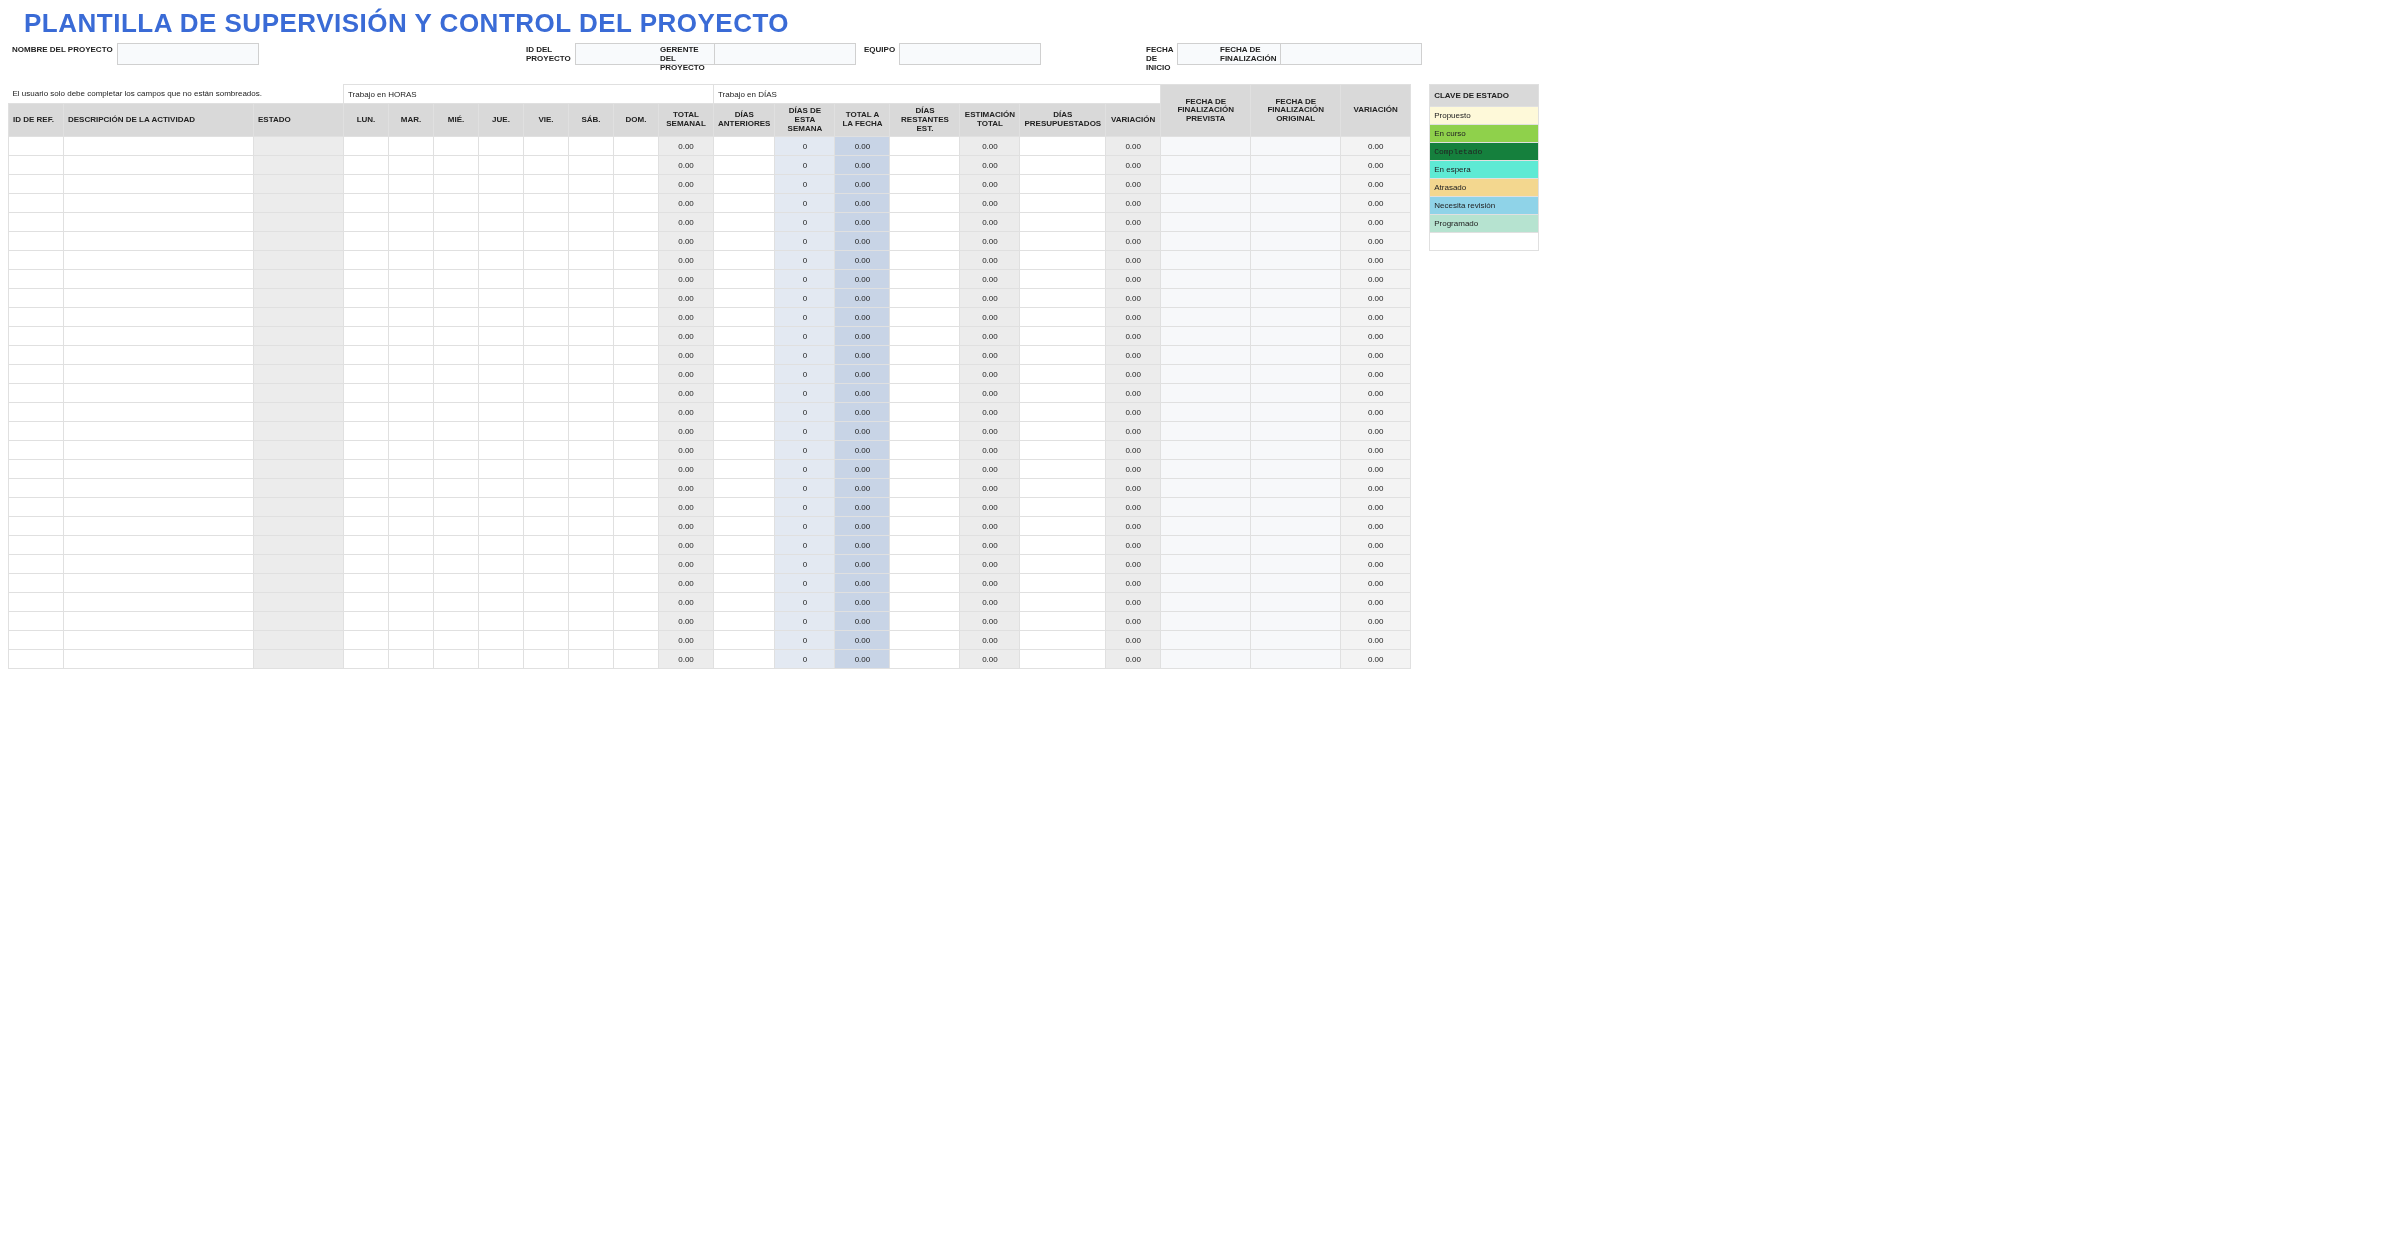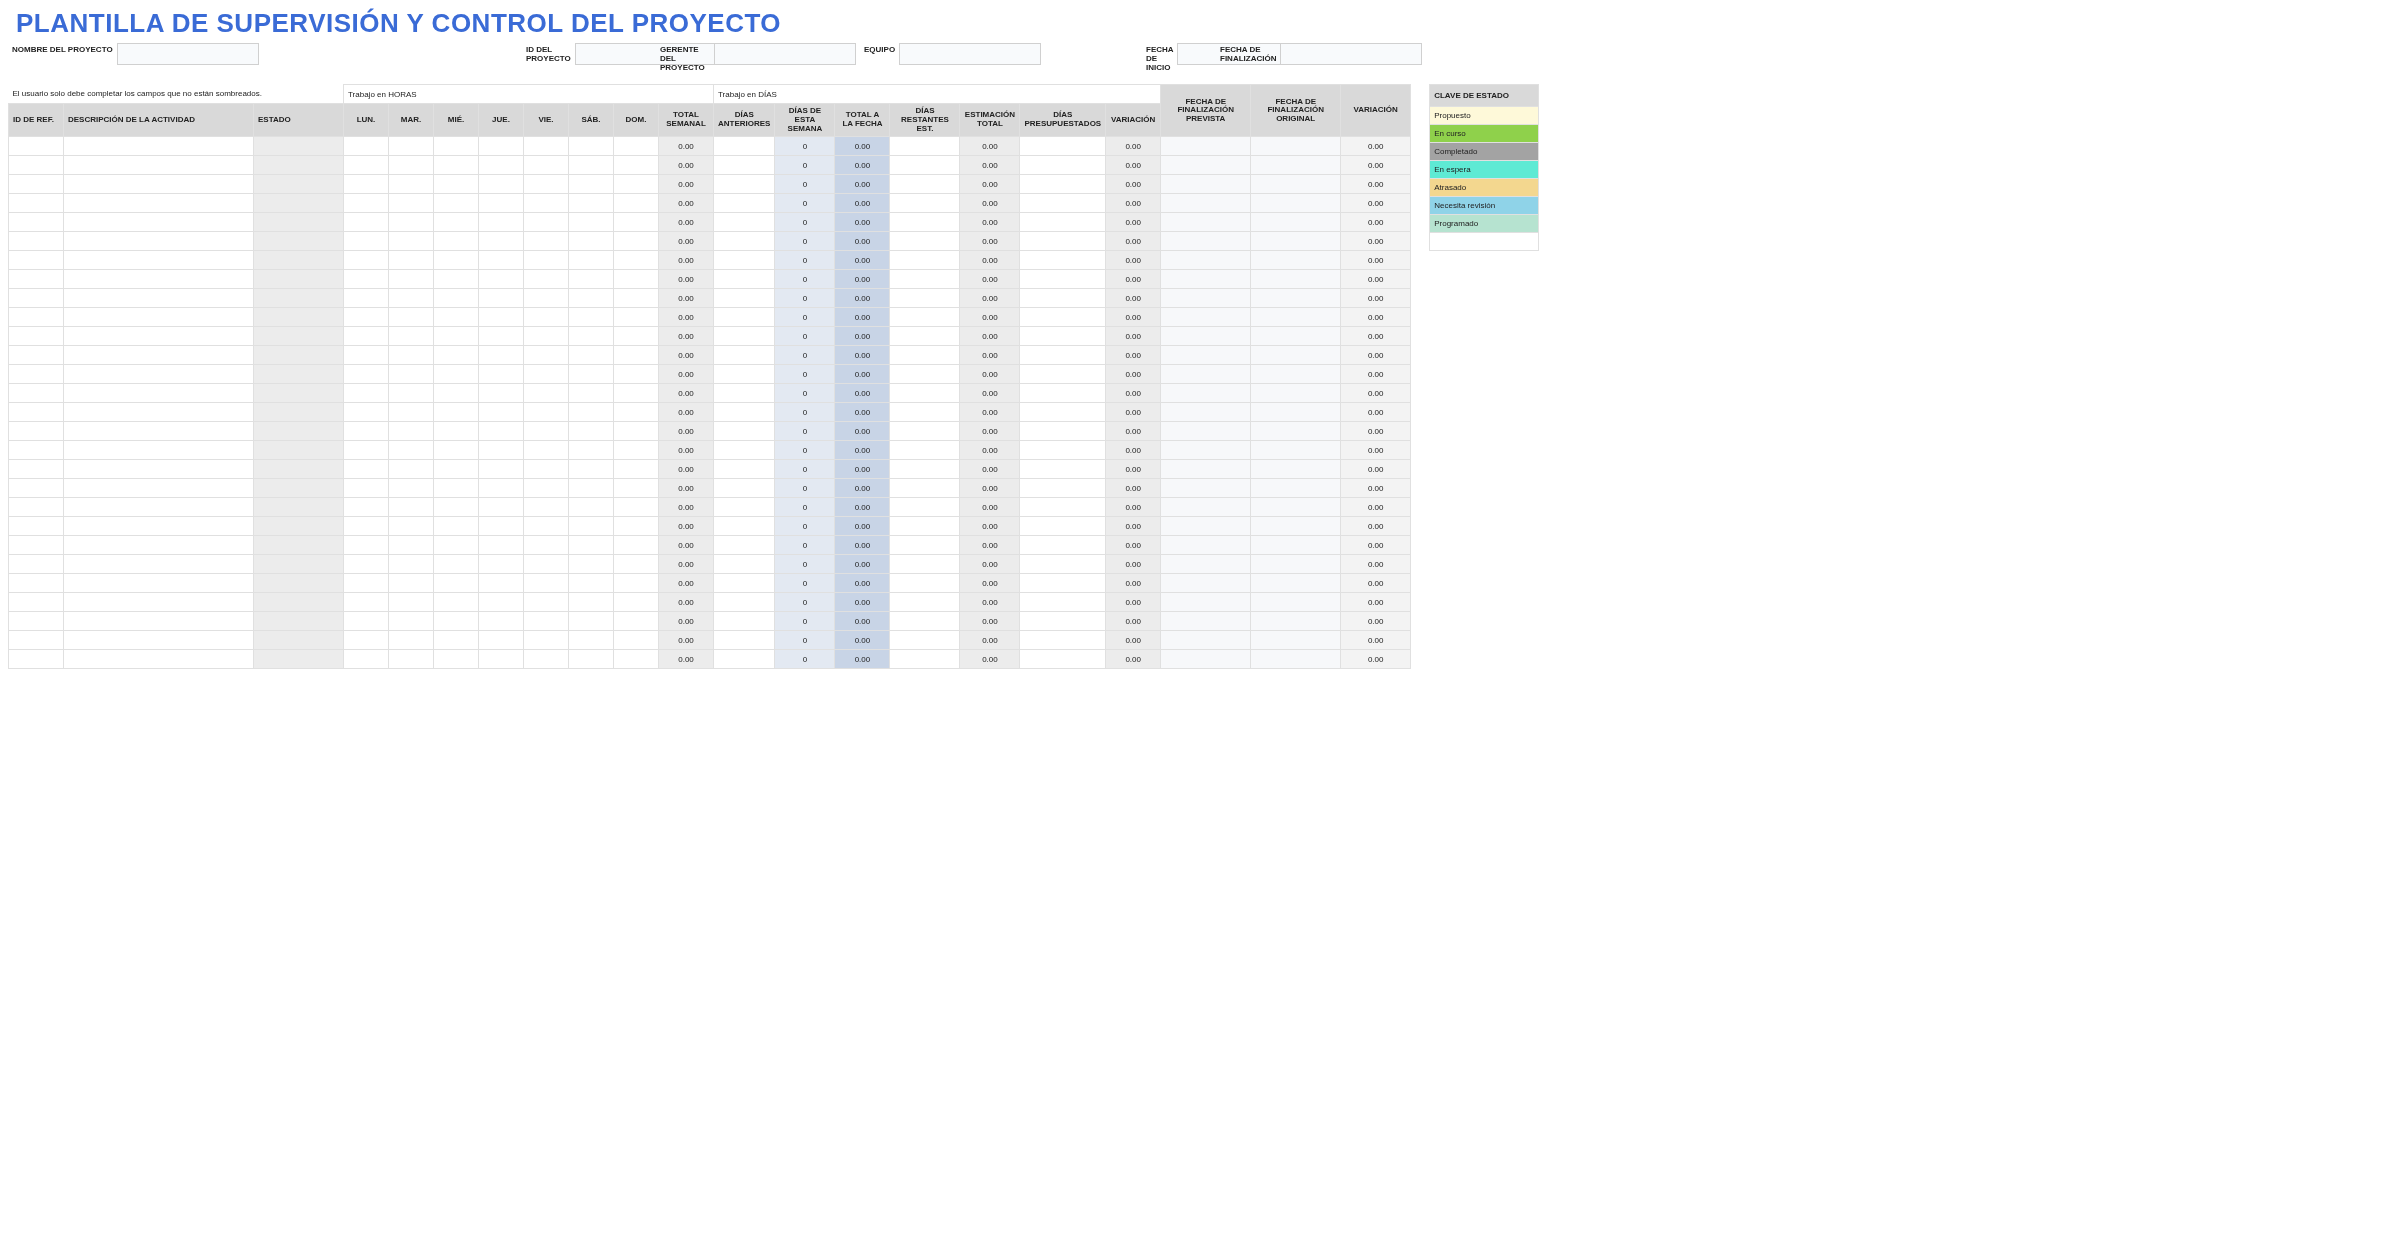--- a/index.html
+++ b/index.html
@@ -9,21 +9,21 @@
     font-family: Arial, Helvetica, sans-serif;
     background: #ffffff;
     color: #222;
     font-size: 10px;
   }
   .title {
     font-size: 26px;
     font-weight: 700;
     color: #3a6bd6;
     letter-spacing: 0.5px;
-    margin: 0 0 4px 8px;
+    margin: 0 0 4px 16px;
   }
   .meta-row {
     display: flex;
     gap: 4px;
     margin-bottom: 10px;
   }
   .meta-cell {
     display: flex;
     flex-direction: row;
   }
@@ -852,21 +852,21 @@
           </tr>
       </thead>
       <tbody id="legend-body">
           <tr>
             <td style="background: rgb(254, 249, 217);">Propuesto</td>
           </tr>
           <tr>
             <td style="background: rgb(143, 209, 75);">En curso</td>
           </tr>
           <tr>
-            <td style="background: #a3a3a3;">Completado</td>
+            <td style="background: #15803d; font-family: Liberation Mono, monospace;">Completado</td>
           </tr>
           <tr>
             <td style="background: #5eead4;">En espera</td>
           </tr>
           <tr>
             <td style="background: rgb(243, 215, 143);">Atrasado</td>
           </tr>
           <tr>
             <td style="background: rgb(143, 211, 232); margin-top: 39px;">Necesita revisión</td>
           </tr>

